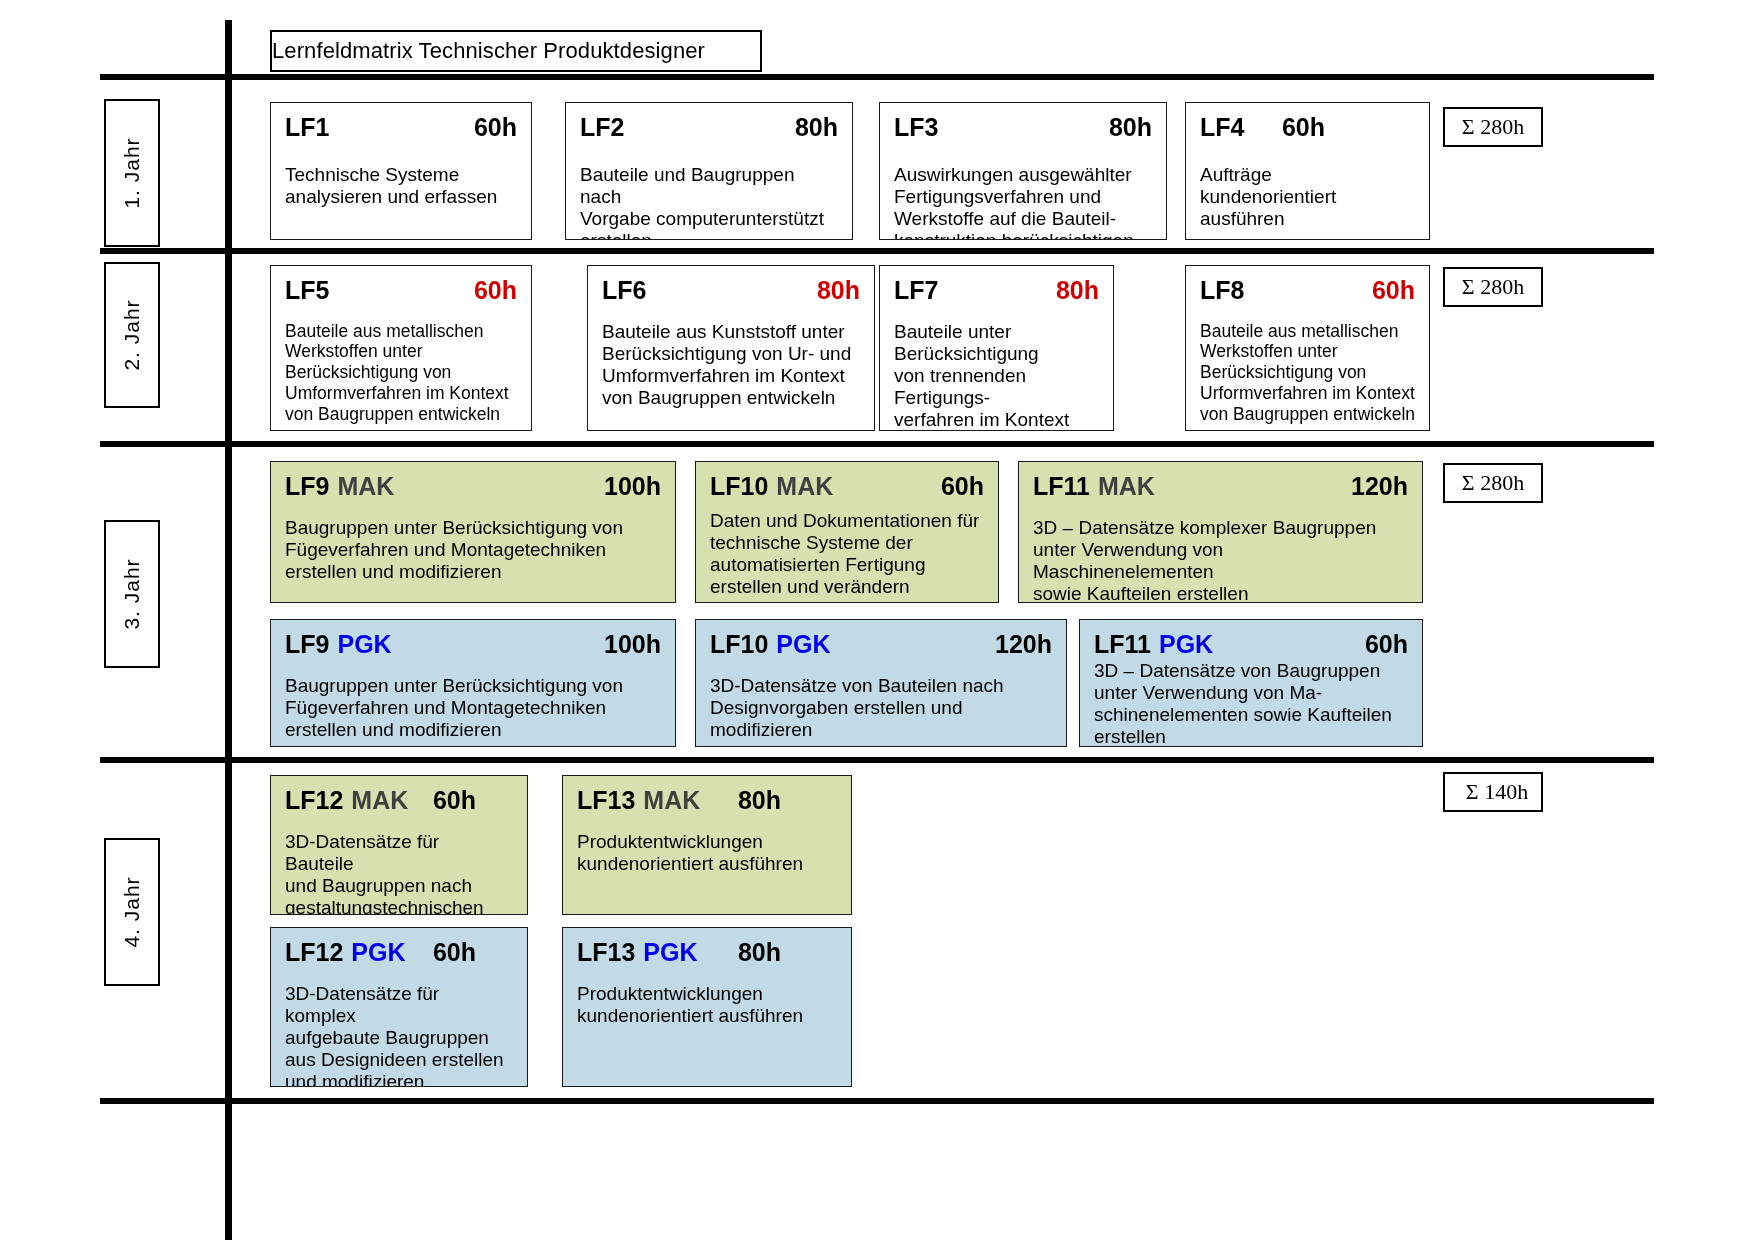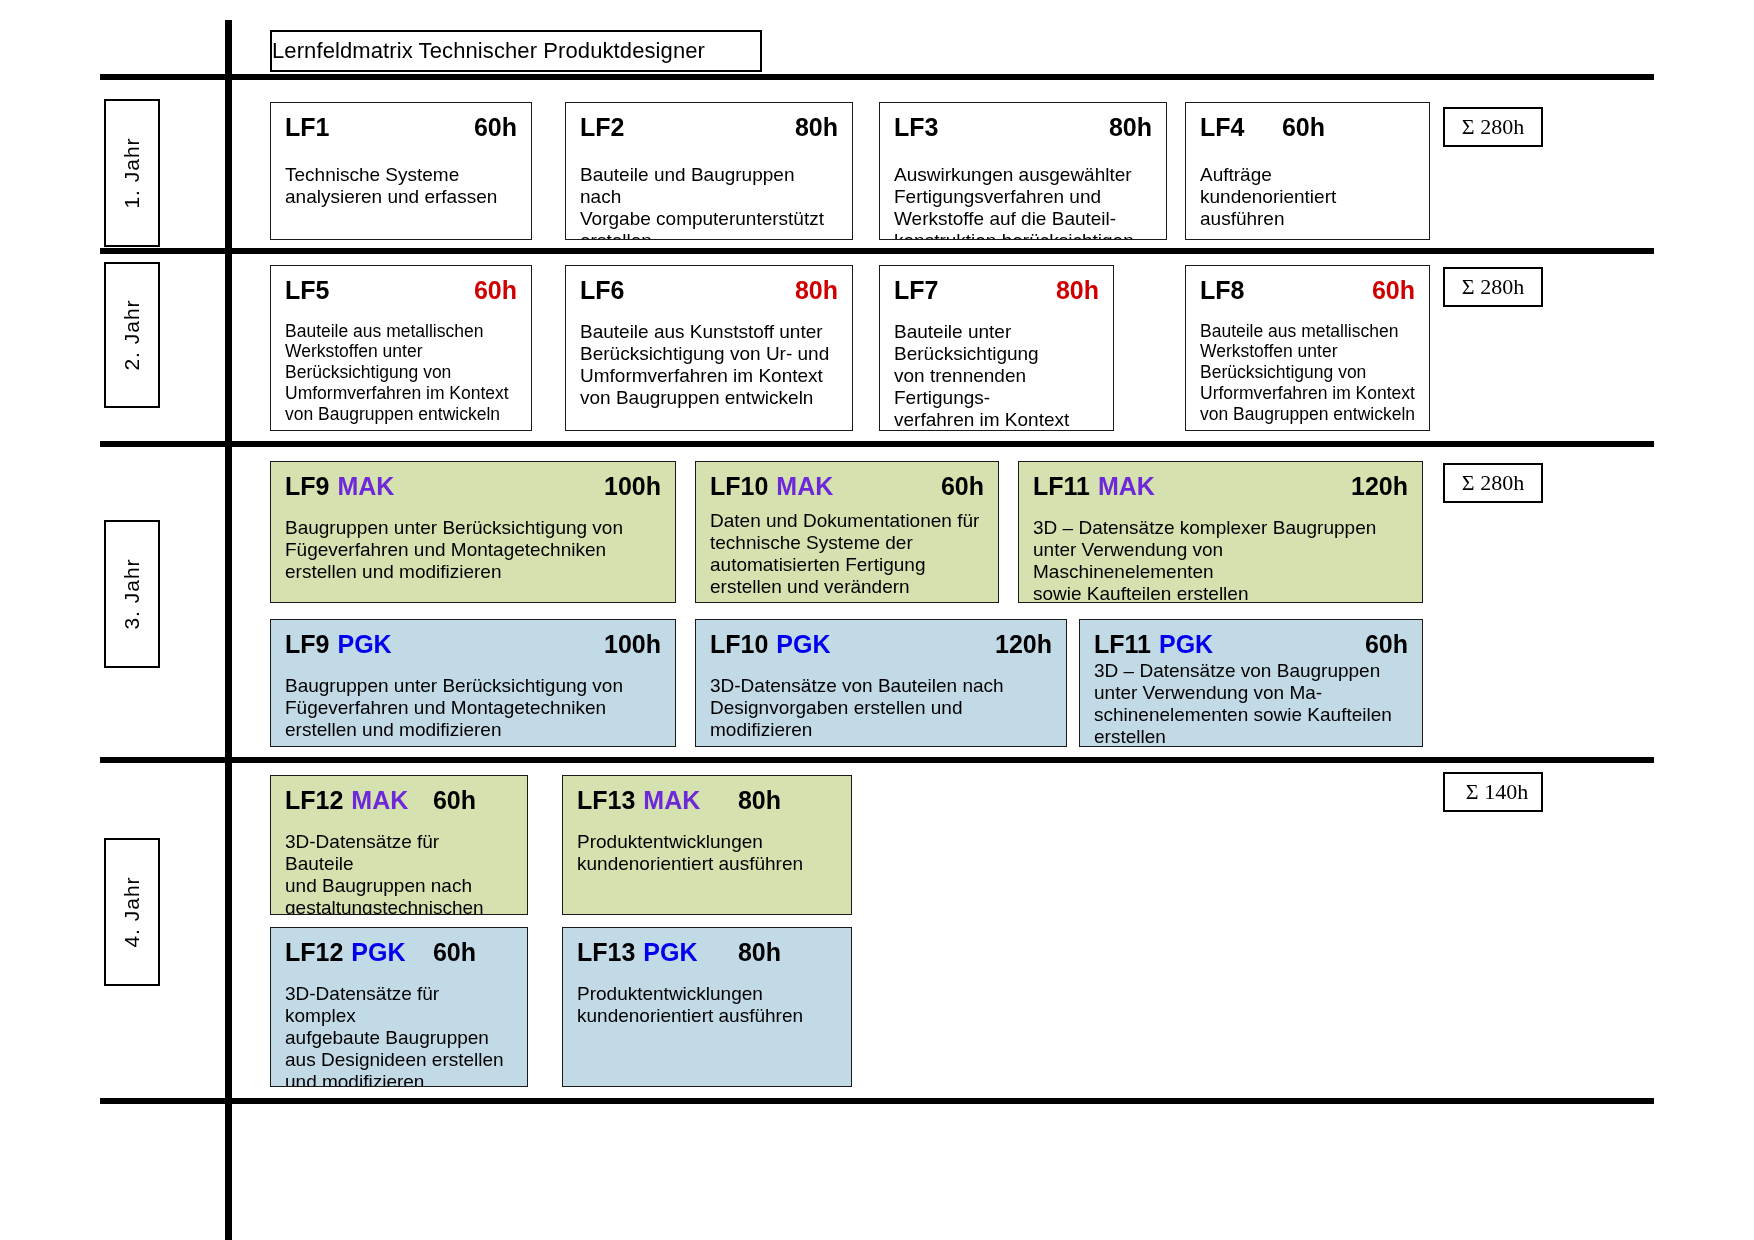--- a/index.html
+++ b/index.html
@@ -85,21 +85,21 @@
     display: flex;
     align-items: baseline;
     font-weight: bold;
     font-size: 25px;
     line-height: 1.1;
     white-space: nowrap;
     text-align: right;
   }
   .lf-code { font-weight: bold; }
   .lf-tag  { font-weight: bold; margin-left: 8px; }
-  .lf-tag.mak { color: #6d28d9; }
+  .lf-tag.mak { color: #404040; }
   .lf-tag.pgk { color: #0000ee; }
   .lf-hours {
     margin-left: auto;
     font-weight: bold;
     color: #000;
   }
   .lf-hours.red { color: #d00000; }
   .lf-hours.inset { margin-left: 0; }
   .lf-spacer-grow { flex: 1 1 auto; }
 
@@ -200,21 +200,21 @@
     <span class="lf-code">LF5</span>
     <span class="lf-hours red">60h</span>
   </div>
   <div class="lf-body small gap-md">Bauteile aus metallischen
 Werkstoffen unter
 Berücksichtigung von
 Umformverfahren im Kontext
 von Baugruppen entwickeln</div>
 </div>
 
-<div class="lf" style="left:565px; top:265px; width:288px; height:166px;">
+<div class="lf" style="left:587px; top:265px; width:288px; height:166px;">
   <div class="lf-head">
     <span class="lf-code">LF6</span>
     <span class="lf-hours red">80h</span>
   </div>
   <div class="lf-body gap-md">Bauteile aus Kunststoff unter
 Berücksichtigung von Ur- und
 Umformverfahren im Kontext
 von Baugruppen entwickeln</div>
 </div>
 

